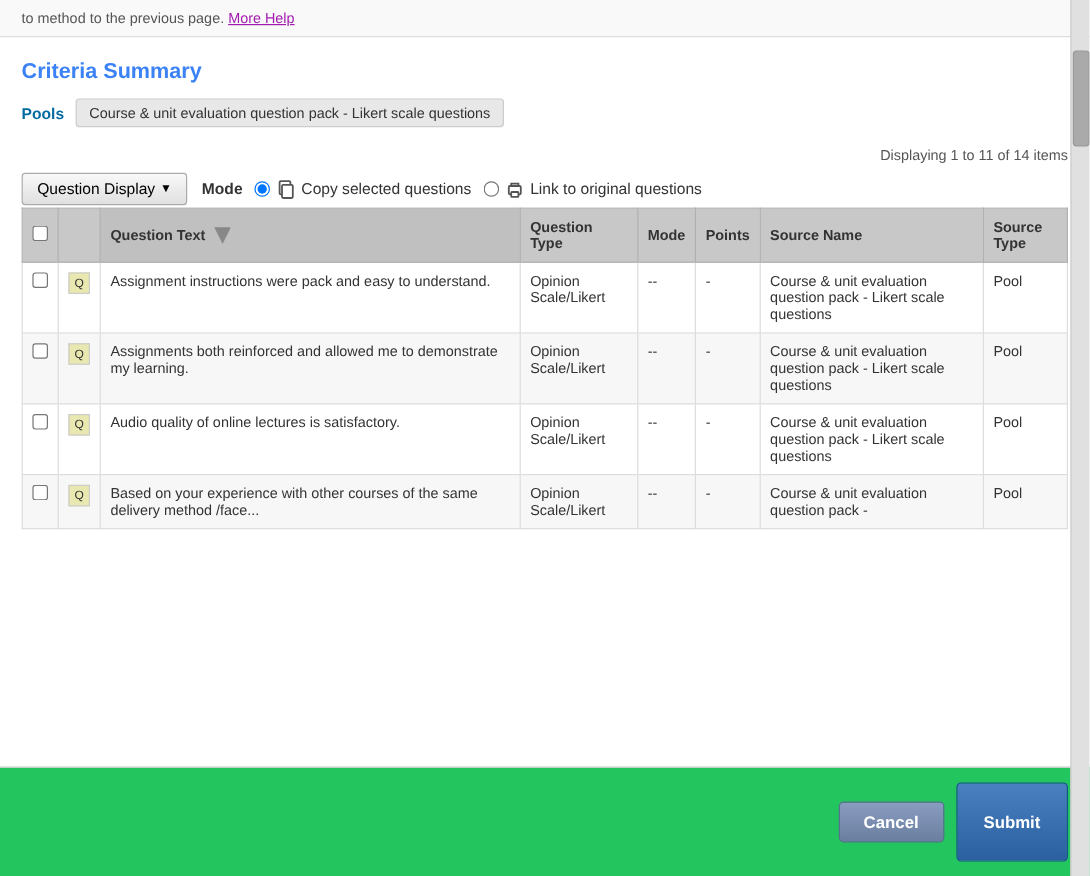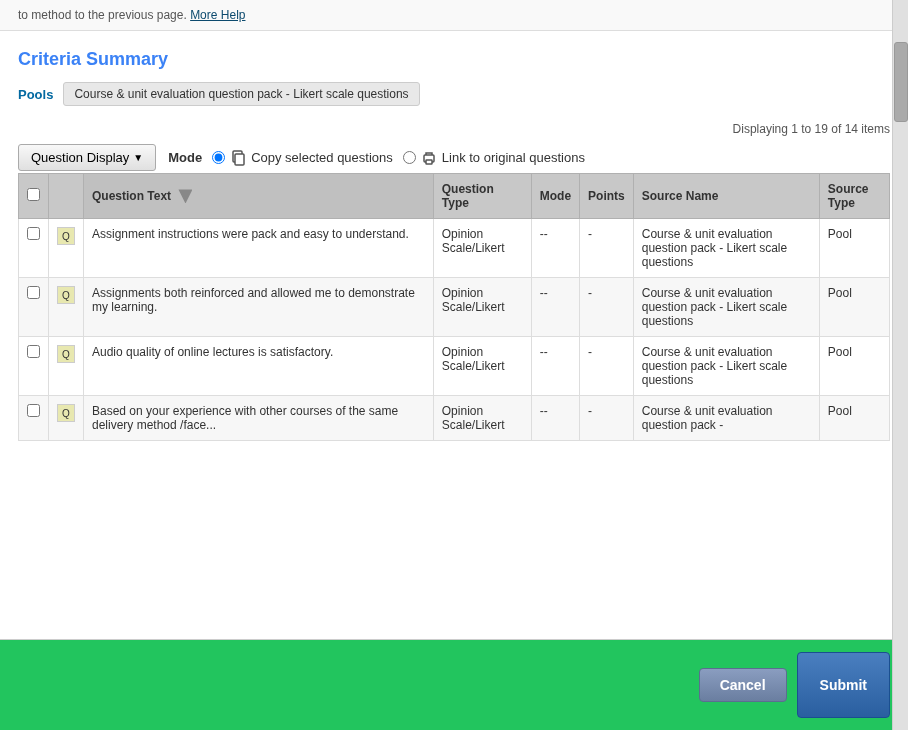--- a/index.html
+++ b/index.html
@@ -26,21 +26,21 @@
 
     .top-link {
       padding: 8px 18px;
       font-size: 12px;
       color: #555;
       border-bottom: 1px solid #ddd;
       background: #f9f9f9;
     }
 
     .top-link a {
-      color: #0c4a6e;
+      color: #a21caf;
       text-decoration: underline;
     }
 
     .content-area {
       flex: 1;
       padding: 18px 18px 0 18px;
       overflow-y: auto;
     }
 
     .criteria-summary-title {
@@ -286,21 +286,21 @@
 
     <div class="criteria-summary-title">Criteria Summary</div>
 
     <div class="pools-row">
       <span class="pools-label">Pools</span>
       <span class="pool-tag">Course &amp; unit evaluation question pack - Likert scale questions</span>
     </div>
 
     <div class="table-header-row">
       <div></div>
-      <div class="displaying-text">Displaying 1 to 19 of 14 items</div>
+      <div class="displaying-text">Displaying 1 to 11 of 14 items</div>
     </div>
 
     <div class="toolbar-row">
       <button class="question-display-btn">Question Display</button>
 
       <div class="mode-section">
         <span class="mode-label">Mode</span>
 
         <label class="radio-option">
           <input type="radio" name="mode" checked="" style="">

